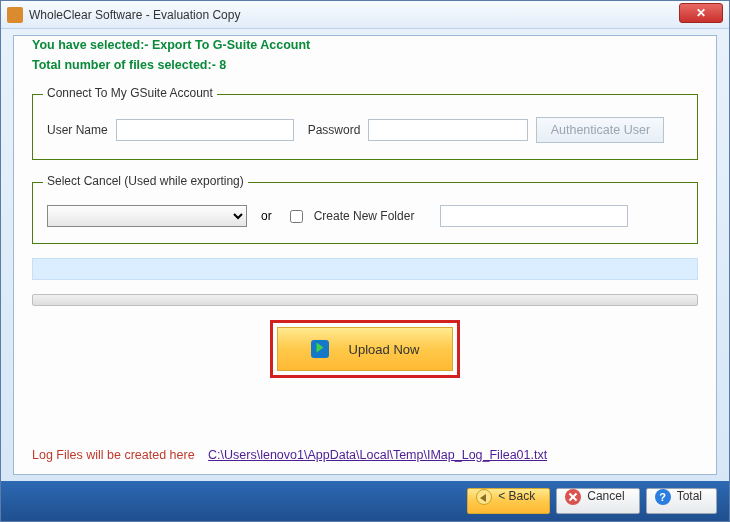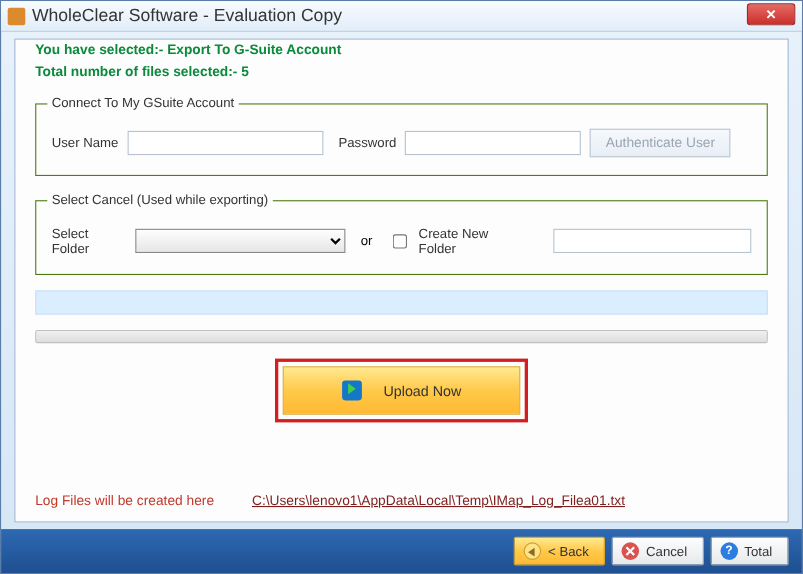--- a/index.html
+++ b/index.html
@@ -1,42 +1,42 @@
 <!DOCTYPE html>
 <html><head>
 <meta charset="utf-8">
 <style>
   * { box-sizing: border-box; font-family: "Segoe UI", Tahoma, sans-serif; }
   body { margin:0; padding:0; background:#c9dff2; width:730px; height:522px; overflow:hidden; }
   .window { width:730px; height:522px; border:1px solid #5a7ca8; background:linear-gradient(#e9f2fb,#d5e6f6); position:relative; }
-  .titlebar { height:28px; background:linear-gradient(#f7fbff,#e2edf9); display:flex; align-items:center; padding:0 6px; font-size:16px; color:#333; border-bottom:1px solid #bcd0e6; }
+  .titlebar { height:28px; background:linear-gradient(#f7fbff,#e2edf9); display:flex; align-items:center; padding:0 6px; font-size:12px; color:#333; border-bottom:1px solid #bcd0e6; }
   .titlebar .app-icon { width:16px; height:16px; background:#d98b2e; border-radius:2px; margin-right:6px; display:inline-block; }
   .close-btn { position:absolute; right:6px; top:2px; width:44px; height:20px; background:linear-gradient(#e76a63,#c9302c); border:1px solid #a02722; border-radius:3px; color:#fff; font-weight:bold; font-size:12px; text-align:center; line-height:18px; cursor:pointer; }
   .content { position:absolute; left:12px; right:12px; top:34px; bottom:46px; background:#fdfdfd; border:1px solid #9db7d4; padding:2px 18px 10px 18px; }
   .summary { color:#0a8a3a; font-weight:bold; font-size:12.5px; margin-bottom:6px; }
   .fieldset { border:1px solid #4d7c0f; margin-top:22px; padding:22px 14px 16px 14px; position:relative; font-size:12px; }
   .fieldset .legend { position:absolute; top:-9px; left:10px; background:#fdfdfd; padding:0 4px; font-size:12px; color:#333; }
   .row { display:flex; align-items:center; gap:8px; }
-  label { font-size:12px; color:#333; }
+  label { font-size:12px; color:#333;text-align:right; }
   input[type=text], input[type=password] { height:22px; border:1px solid #b7c3cf; background:#fff; font-size:12px; padding:0 4px; }
   select { height:22px; border:1px solid #888; background:linear-gradient(#fefefe,#e6e6e6); font-size:12px; width:200px; }
   .auth-btn { width:128px; height:26px; border:1px solid #b6c3d0; background:linear-gradient(#f6f9fc,#e7eef6); color:#9aa6b2; font-size:12.5px; cursor:default; }
   .newfolder-input { width:188px; }
   .bluebar { height:22px; background:#dbeeff; border:1px solid #c7e0f6; margin-top:14px; }
   .progress { height:12px; background:linear-gradient(#f0f0f0,#dedede); border:1px solid #bfbfbf; border-radius:2px; margin-top:14px; }
   .upload-wrap { display:flex; justify-content:center; margin-top:14px; }
   .upload-outline { border:3px solid #d21f1f; padding:4px; }
-  .upload-btn { width:216px; height:44px; background:linear-gradient(#ffe98f,#ffc94a 50%,#ffb933); border:1px solid #d8a82f; display:flex; align-items:center; justify-content:center; gap:20px; font-size:13px; color:#333; cursor:pointer; }
+  .upload-btn { width:176px; height:44px; background:linear-gradient(#ffe98f,#ffc94a 50%,#ffb933); border:1px solid #d8a82f; display:flex; align-items:center; justify-content:center; gap:20px; font-size:13px; color:#333; cursor:pointer; }
   .upload-btn .up-ic { width:18px; height:18px; background:#1577c7; border-radius:3px; position:relative; }
   .upload-btn .up-ic:after { content:""; position:absolute; left:4px; top:4px; border-left:5px solid transparent; border-right:5px solid transparent; border-bottom:7px solid #3ed04a; transform:rotate(90deg); }
   .logline { position:absolute; left:18px; bottom:12px; font-size:12.5px; }
   .logline .lbl { color:#c0392b; margin-right:10px; }
-  .logline a { color:#7f1d1d; text-decoration:underline;margin-left:21px; }
+  .logline a { color:#4c1d95; text-decoration:underline; }
   .footer { position:absolute; left:0; right:0; bottom:0; height:40px; background:linear-gradient(#2d69b3,#1f4f8f); display:flex; align-items:center; justify-content:flex-end; gap:6px; padding:0 12px; }
-  .fbtn { height:26px; display:flex; align-items:center; gap:6px; padding:0 14px 0 8px; border:1px solid #9aa6b2; background:linear-gradient(#fdfdfd,#e6e9ec); font-size:12px; color:#333; border-radius:2px; cursor:pointer; }
+  .fbtn { height:26px; display:flex; align-items:flex-start; gap:6px; padding:0 14px 0 8px; border:1px solid #9aa6b2; background:linear-gradient(#fdfdfd,#e6e9ec); font-size:12px; color:#333; border-radius:2px; cursor:pointer; }
   .fbtn.back { background:linear-gradient(#ffe98f,#ffc94a 50%,#ffb933); border-color:#d8a82f; }
   .fic { width:16px; height:16px; border-radius:50%; display:inline-block; }
   .fic.back { background:#ffe38a; border:1px solid #c9a227; position:relative; }
   .fic.back:after { content:""; position:absolute; left:3px; top:4px; border-top:4px solid transparent; border-bottom:4px solid transparent; border-right:6px solid #8a6d1f; }
   .fic.cancel { background:#d9534f; position:relative; }
   .fic.cancel:before,.fic.cancel:after { content:""; position:absolute; left:7px; top:3px; width:2px; height:10px; background:#fff; }
   .fic.cancel:before { transform:rotate(45deg); } .fic.cancel:after { transform:rotate(-45deg); }
   .fic.help { background:#2b7de0; color:#fff; font-weight:bold; font-size:11px; text-align:center; line-height:16px; }
 </style>
 </head>
@@ -46,37 +46,36 @@
 
   <div class="titlebar">
     <span class="app-icon"></span>
     <span>WholeClear Software - Evaluation Copy</span>
   </div>
   <div class="close-btn">✕</div>
 
   <div class="content">
 
     <div class="summary">You have selected:- Export To G-Suite Account</div>
-    <div class="summary">Total number of files selected:- 5</div>
+    <div class="summary">Total number of files selected:- 8</div>
 
     <div class="fieldset">
       <div class="legend">Connect To My GSuite Account</div>
       <div class="row">
         <label>User Name</label>
         <input type="text" style="width: 178px;" value="">
         <label style="margin-left:6px">Password</label>
         <input type="password" style="width: 160px;" value="">
         <button class="auth-btn" disabled="">Authenticate User</button>
       </div>
     </div>
 
     <div class="fieldset">
       <div class="legend">Select Cancel (Used while exporting)</div>
       <div class="row">
-        <label>Select Folder</label>
         <select><option></option></select>
         <span style="margin:0 6px">or</span>
         <input type="checkbox" style="">
         <label>Create New Folder</label>
         <input type="text" class="newfolder-input" style="margin-left: 18px;" value="">
       </div>
     </div>
 
     <div class="bluebar"></div>
     <div class="progress"></div>

